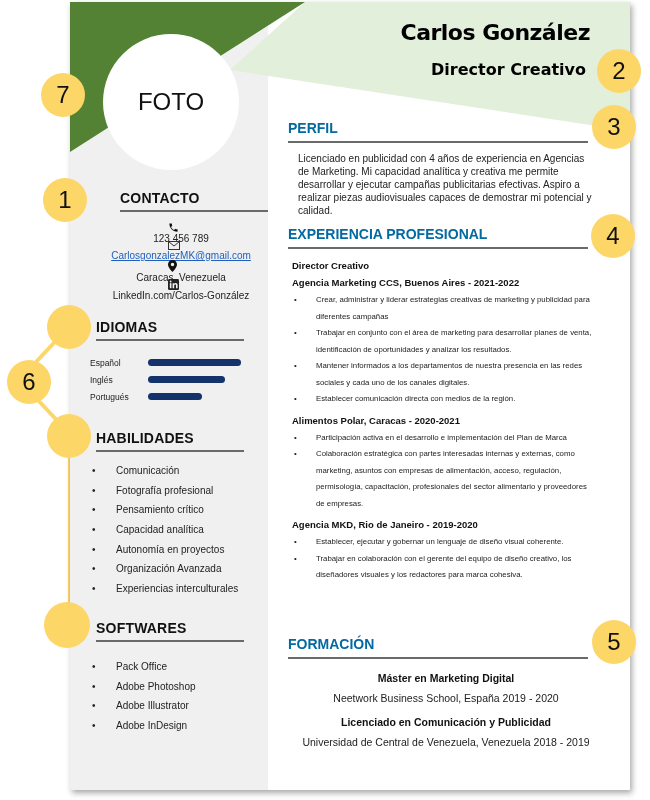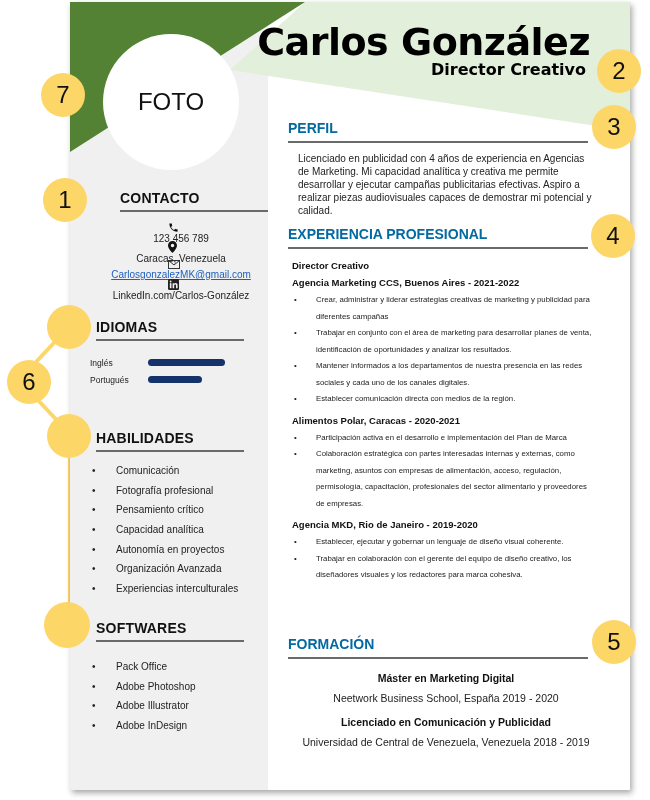--- a/index.html
+++ b/index.html
@@ -20,21 +20,21 @@
 
   .photo {
     position: absolute; left: 33px; top: 32px; width: 136px; height: 136px;
     border-radius: 50%; background: #ffffff;
     display: flex; align-items: center; justify-content: center;
     font-family: "Liberation Sans", sans-serif; font-size: 24px; color: #111;
   }
 
   .name {
     position: absolute; right: 40px; top: 18px;
-    font-family: "DejaVu Sans", sans-serif; font-weight: bold; font-size: 38px;
+    font-family: "DejaVu Sans", sans-serif; font-weight: bold; font-size: 22px;
     color: #000; letter-spacing: -0.5px; white-space: nowrap;
   }
   .role {
     position: absolute; right: 44px; top: 58px;
     font-family: "DejaVu Sans", sans-serif; font-weight: bold; font-size: 16px;
     color: #000; white-space: nowrap;
   }
 
   
   .side-heading {
@@ -116,50 +116,54 @@
     <div class="contact-row">
       <span class="ic">
         <svg width="11" height="11" viewBox="0 0 24 24">
             <path d="M6.6 10.8c1.4 2.8 3.8 5.1 6.6 6.6l2.2-2.2c.3-.3.7-.4 1-.2 1.1.4 2.3.6 3.6.6.6 0 1 .4 1 1V20c0 .6-.4 1-1 1C10.6 21 3 13.4 3 4c0-.6.4-1 1-1h3.5c.6 0 1 .4 1 1 0 1.3.2 2.5.6 3.6.1.3 0 .7-.2 1L6.6 10.8z" fill="#111"></path>
           </svg>
       </span>
       <span>123 456 789</span>
     </div>
     <div class="contact-row">
       <span class="ic">
-        <svg width="9" height="12" viewBox="0 0 18 24">
-            <path d="M9 0C4 0 0 4 0 9c0 6.5 9 15 9 15s9-8.5 9-15c0-5-4-9-9-9zm0 12.5A3.5 3.5 0 1 1 9 5.5a3.5 3.5 0 0 1 0 7z" fill="#111"></path>
-          </svg>
-      </span>
-      <span>Caracas, Venezuela</span>
-    </div>
-    <div class="contact-row">
-      <span class="ic">
         <svg width="12" height="9" viewBox="0 0 24 18">
             <rect x="1" y="1" width="22" height="16" fill="none" stroke="#333" stroke-width="2"></rect>
             <path d="M1 1l11 9 11-9" fill="none" stroke="#333" stroke-width="2"></path>
           </svg>
       </span>
       <a>CarlosgonzalezMK@gmail.com</a>
+    </div>
+    <div class="contact-row">
+      <span class="ic">
+        <svg width="9" height="12" viewBox="0 0 18 24">
+            <path d="M9 0C4 0 0 4 0 9c0 6.5 9 15 9 15s9-8.5 9-15c0-5-4-9-9-9zm0 12.5A3.5 3.5 0 1 1 9 5.5a3.5 3.5 0 0 1 0 7z" fill="#111"></path>
+          </svg>
+      </span>
+      <span>Caracas, Venezuela</span>
     </div>
     <div class="contact-row">
       <span class="ic">
         <svg width="11" height="11" viewBox="0 0 24 24">
             <rect width="24" height="24" rx="3" fill="#222"></rect>
             <rect x="4" y="9" width="3.5" height="11" fill="#f0f0f0"></rect>
             <circle cx="5.75" cy="5.5" r="2" fill="#f0f0f0"></circle>
             <path d="M10 9h3.3v1.6c.6-1 1.8-1.9 3.7-1.9 3 0 4 2 4 5V20h-3.5v-5.5c0-1.4-.4-2.5-1.8-2.5-1.5 0-2.2 1.1-2.2 2.6V20H10z" fill="#f0f0f0"></path>
           </svg>
       </span>
       <span>LinkedIn.com/Carlos-González</span>
     </div>
   </div>
 
   <div class="side-heading" style="top:317px;">IDIOMAS</div>
   <div class="lang-list">
+    <div class="lang-row">
+      <span class="lbl">Español</span>
+      <div class="bar" style="width:93px;"></div>
+    </div>
     <div class="lang-row">
       <span class="lbl">Inglés</span>
       <div class="bar" style="width:77px;"></div>
     </div>
     <div class="lang-row">
       <span class="lbl">Portugués</span>
       <div class="bar" style="width:54px;"></div>
     </div>
   </div>
 

